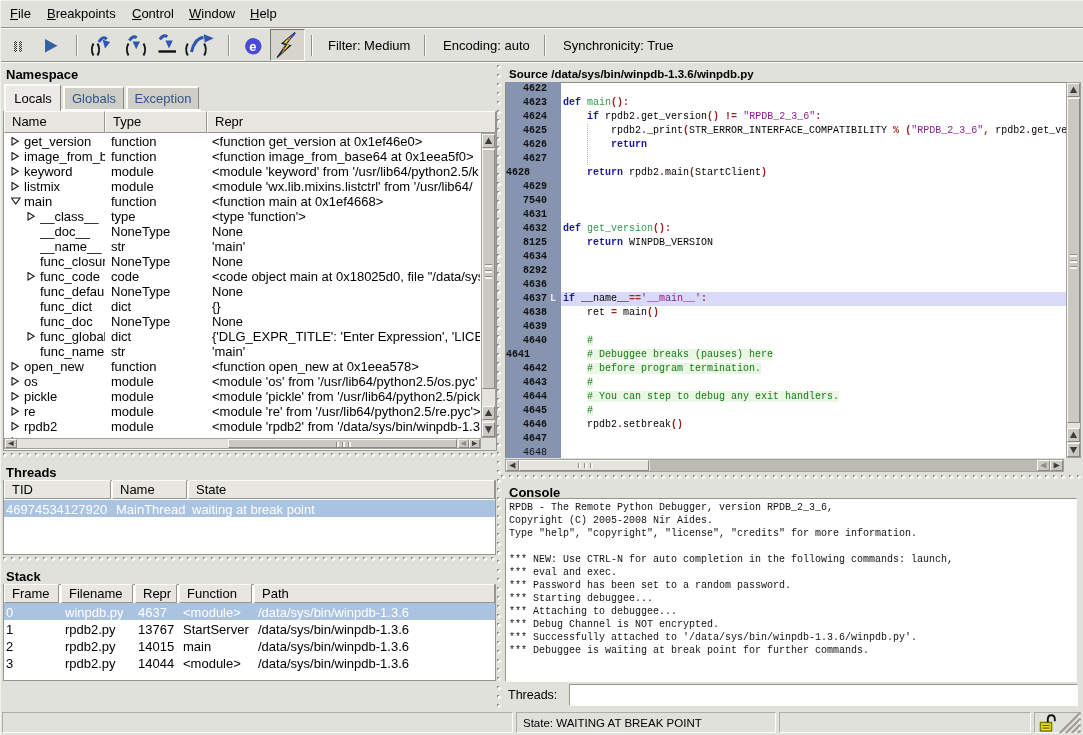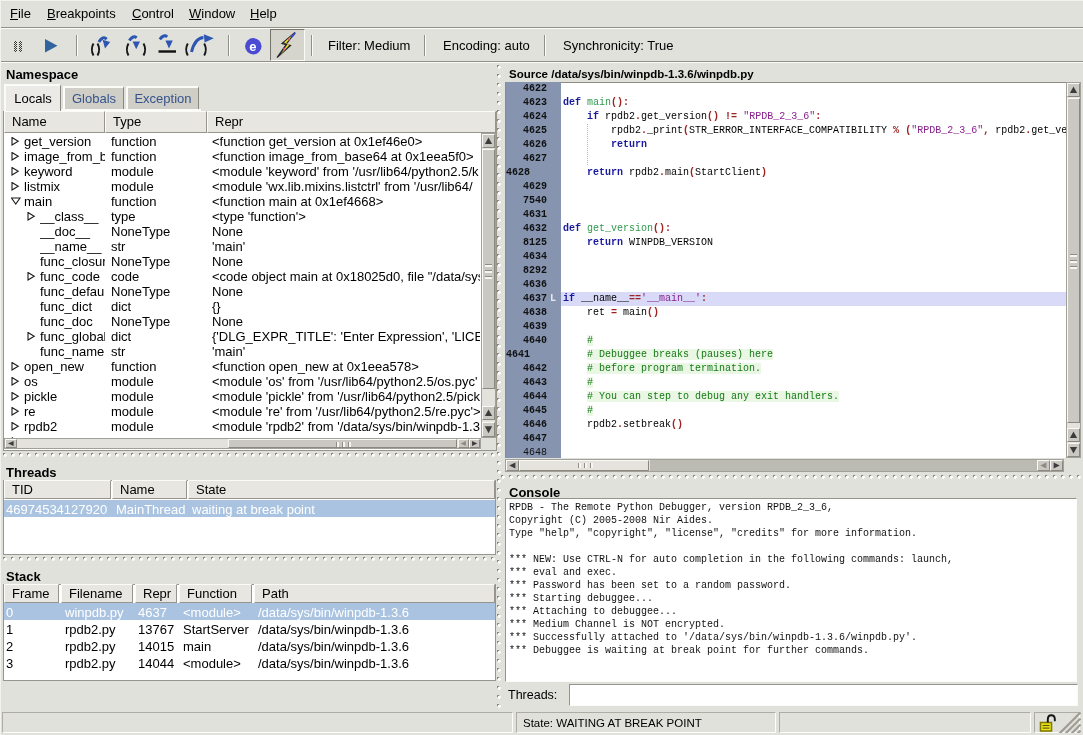--- a/index.html
+++ b/index.html
@@ -379,21 +379,21 @@
 <div class="ab b" style="left:509px;top:485px">Console</div>
 <div class="ab sunk" style="left:505px;top:498px;width:572px;height:184px;background:#fff"></div>
 <div class="ab mono" style="left:509px;top:501px;height:13px;line-height:13px;color:#111">RPDB - The Remote Python Debugger, version RPDB_2_3_6,</div>
 <div class="ab mono" style="left:509px;top:514px;height:13px;line-height:13px;color:#111">Copyright (C) 2005-2008 Nir Aides.</div>
 <div class="ab mono" style="left:509px;top:527px;height:13px;line-height:13px;color:#111">Type "help", "copyright", "license", "credits" for more information.</div>
 <div class="ab mono" style="left:509px;top:553px;height:13px;line-height:13px;color:#111">*** NEW: Use CTRL-N for auto completion in the following commands: launch,</div>
 <div class="ab mono" style="left:509px;top:566px;height:13px;line-height:13px;color:#111">*** eval and exec.</div>
 <div class="ab mono" style="left:509px;top:579px;height:13px;line-height:13px;color:#111">*** Password has been set to a random password.</div>
 <div class="ab mono" style="left:509px;top:592px;height:13px;line-height:13px;color:#111">*** Starting debuggee...</div>
 <div class="ab mono" style="left:509px;top:605px;height:13px;line-height:13px;color:#111">*** Attaching to debuggee...</div>
-<div class="ab mono" style="left:509px;top:618px;height:13px;line-height:13px;color:#111">*** Medium Channel is NOT encrypted.</div>
+<div class="ab mono" style="left:509px;top:618px;height:13px;line-height:13px;color:#111">*** Debug Channel is NOT encrypted.</div>
 <div class="ab mono" style="left:509px;top:631px;height:13px;line-height:13px;color:#111">*** Successfully attached to '/data/sys/bin/winpdb-1.3.6/winpdb.py'.</div>
 <div class="ab mono" style="left:509px;top:644px;height:13px;line-height:13px;color:#111">*** Debuggee is waiting at break point for further commands.</div>
 <div class="ab" style="left:508px;top:688px;font-size:12.5px">Threads:</div>
 <div class="ab sunk" style="left:569px;top:684px;width:509px;height:22px;background:#fff"></div>
 <div style="position:absolute;top:712px;height:21px;box-sizing:border-box;border-top:1px solid #aeaca4;border-left:1px solid #aeaca4;border-bottom:1px solid #fdfdfb;border-right:1px solid #fdfdfb;left:2px;width:511px"></div>
 <div style="position:absolute;top:712px;height:21px;box-sizing:border-box;border-top:1px solid #aeaca4;border-left:1px solid #aeaca4;border-bottom:1px solid #fdfdfb;border-right:1px solid #fdfdfb;left:516px;width:260px">
     <div style="padding:4px 0 0 6px;font-size:11.5px">State: WAITING AT BREAK POINT</div>
   </div>
 <div style="position:absolute;top:712px;height:21px;box-sizing:border-box;border-top:1px solid #aeaca4;border-left:1px solid #aeaca4;border-bottom:1px solid #fdfdfb;border-right:1px solid #fdfdfb;left:779px;width:252px"></div>
 <div style="position:absolute;top:712px;height:21px;box-sizing:border-box;border-top:1px solid #aeaca4;border-left:1px solid #aeaca4;border-bottom:1px solid #fdfdfb;border-right:1px solid #fdfdfb;left:1034px;width:46px"></div>

